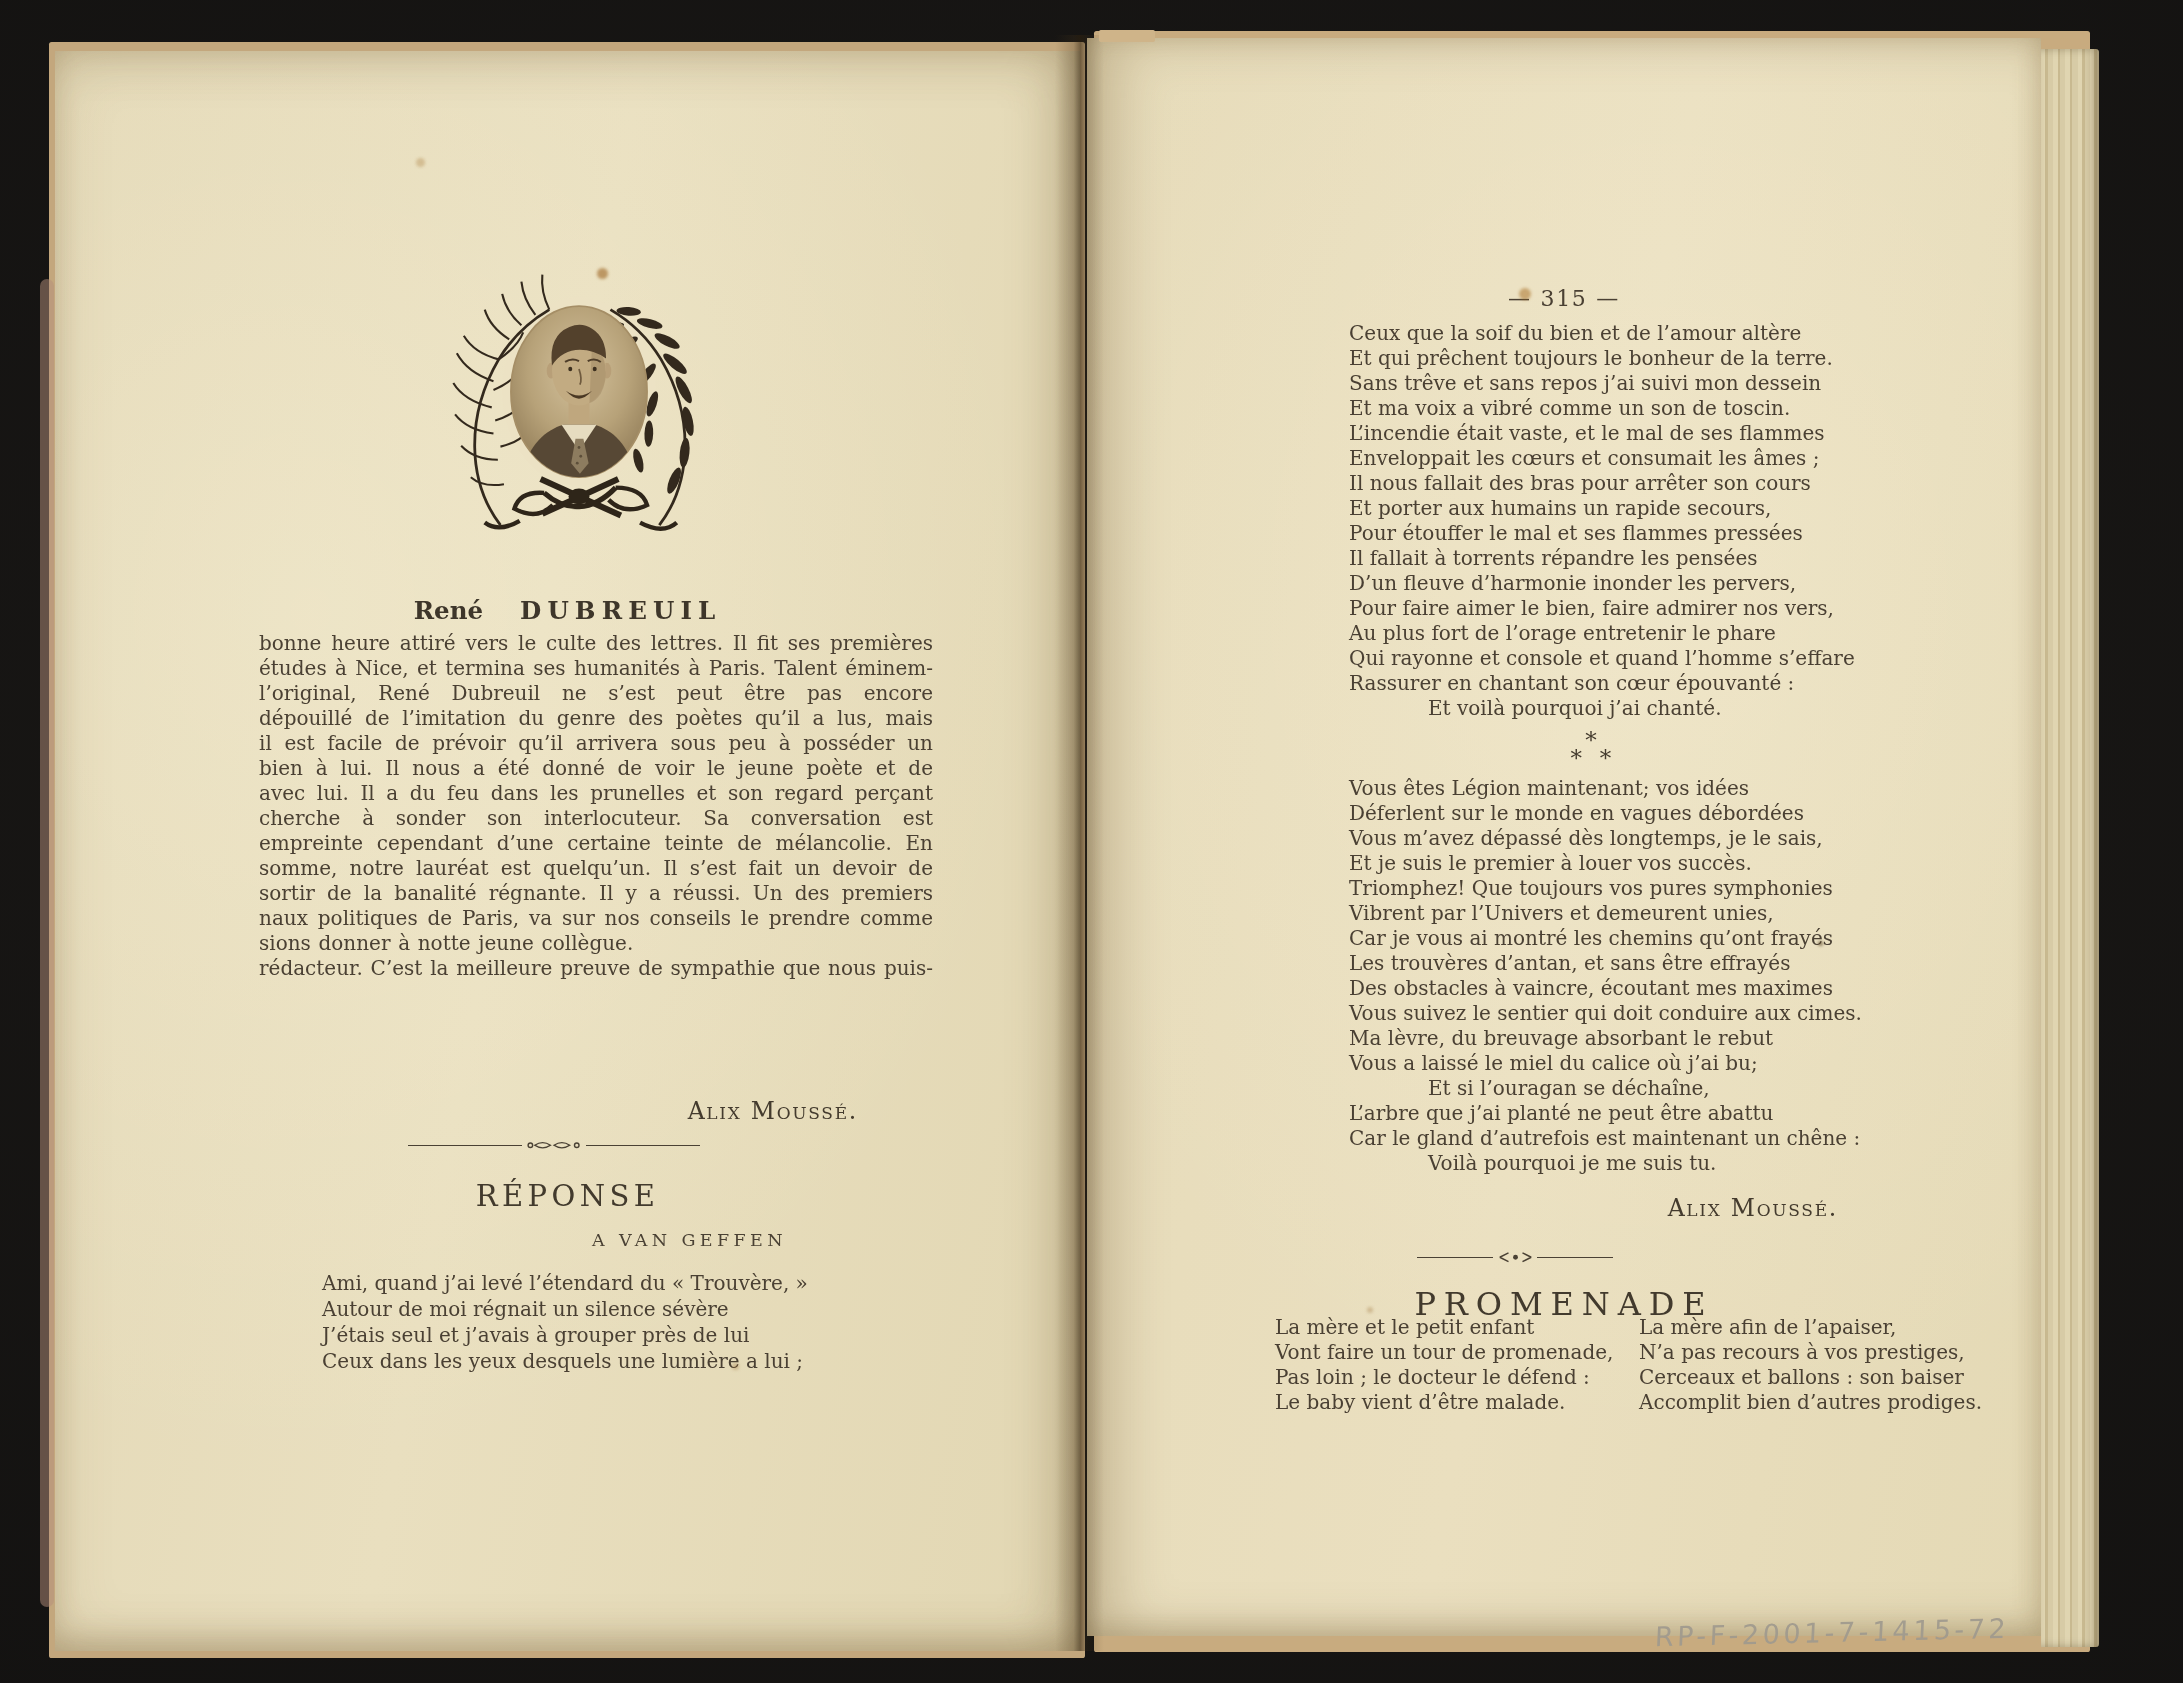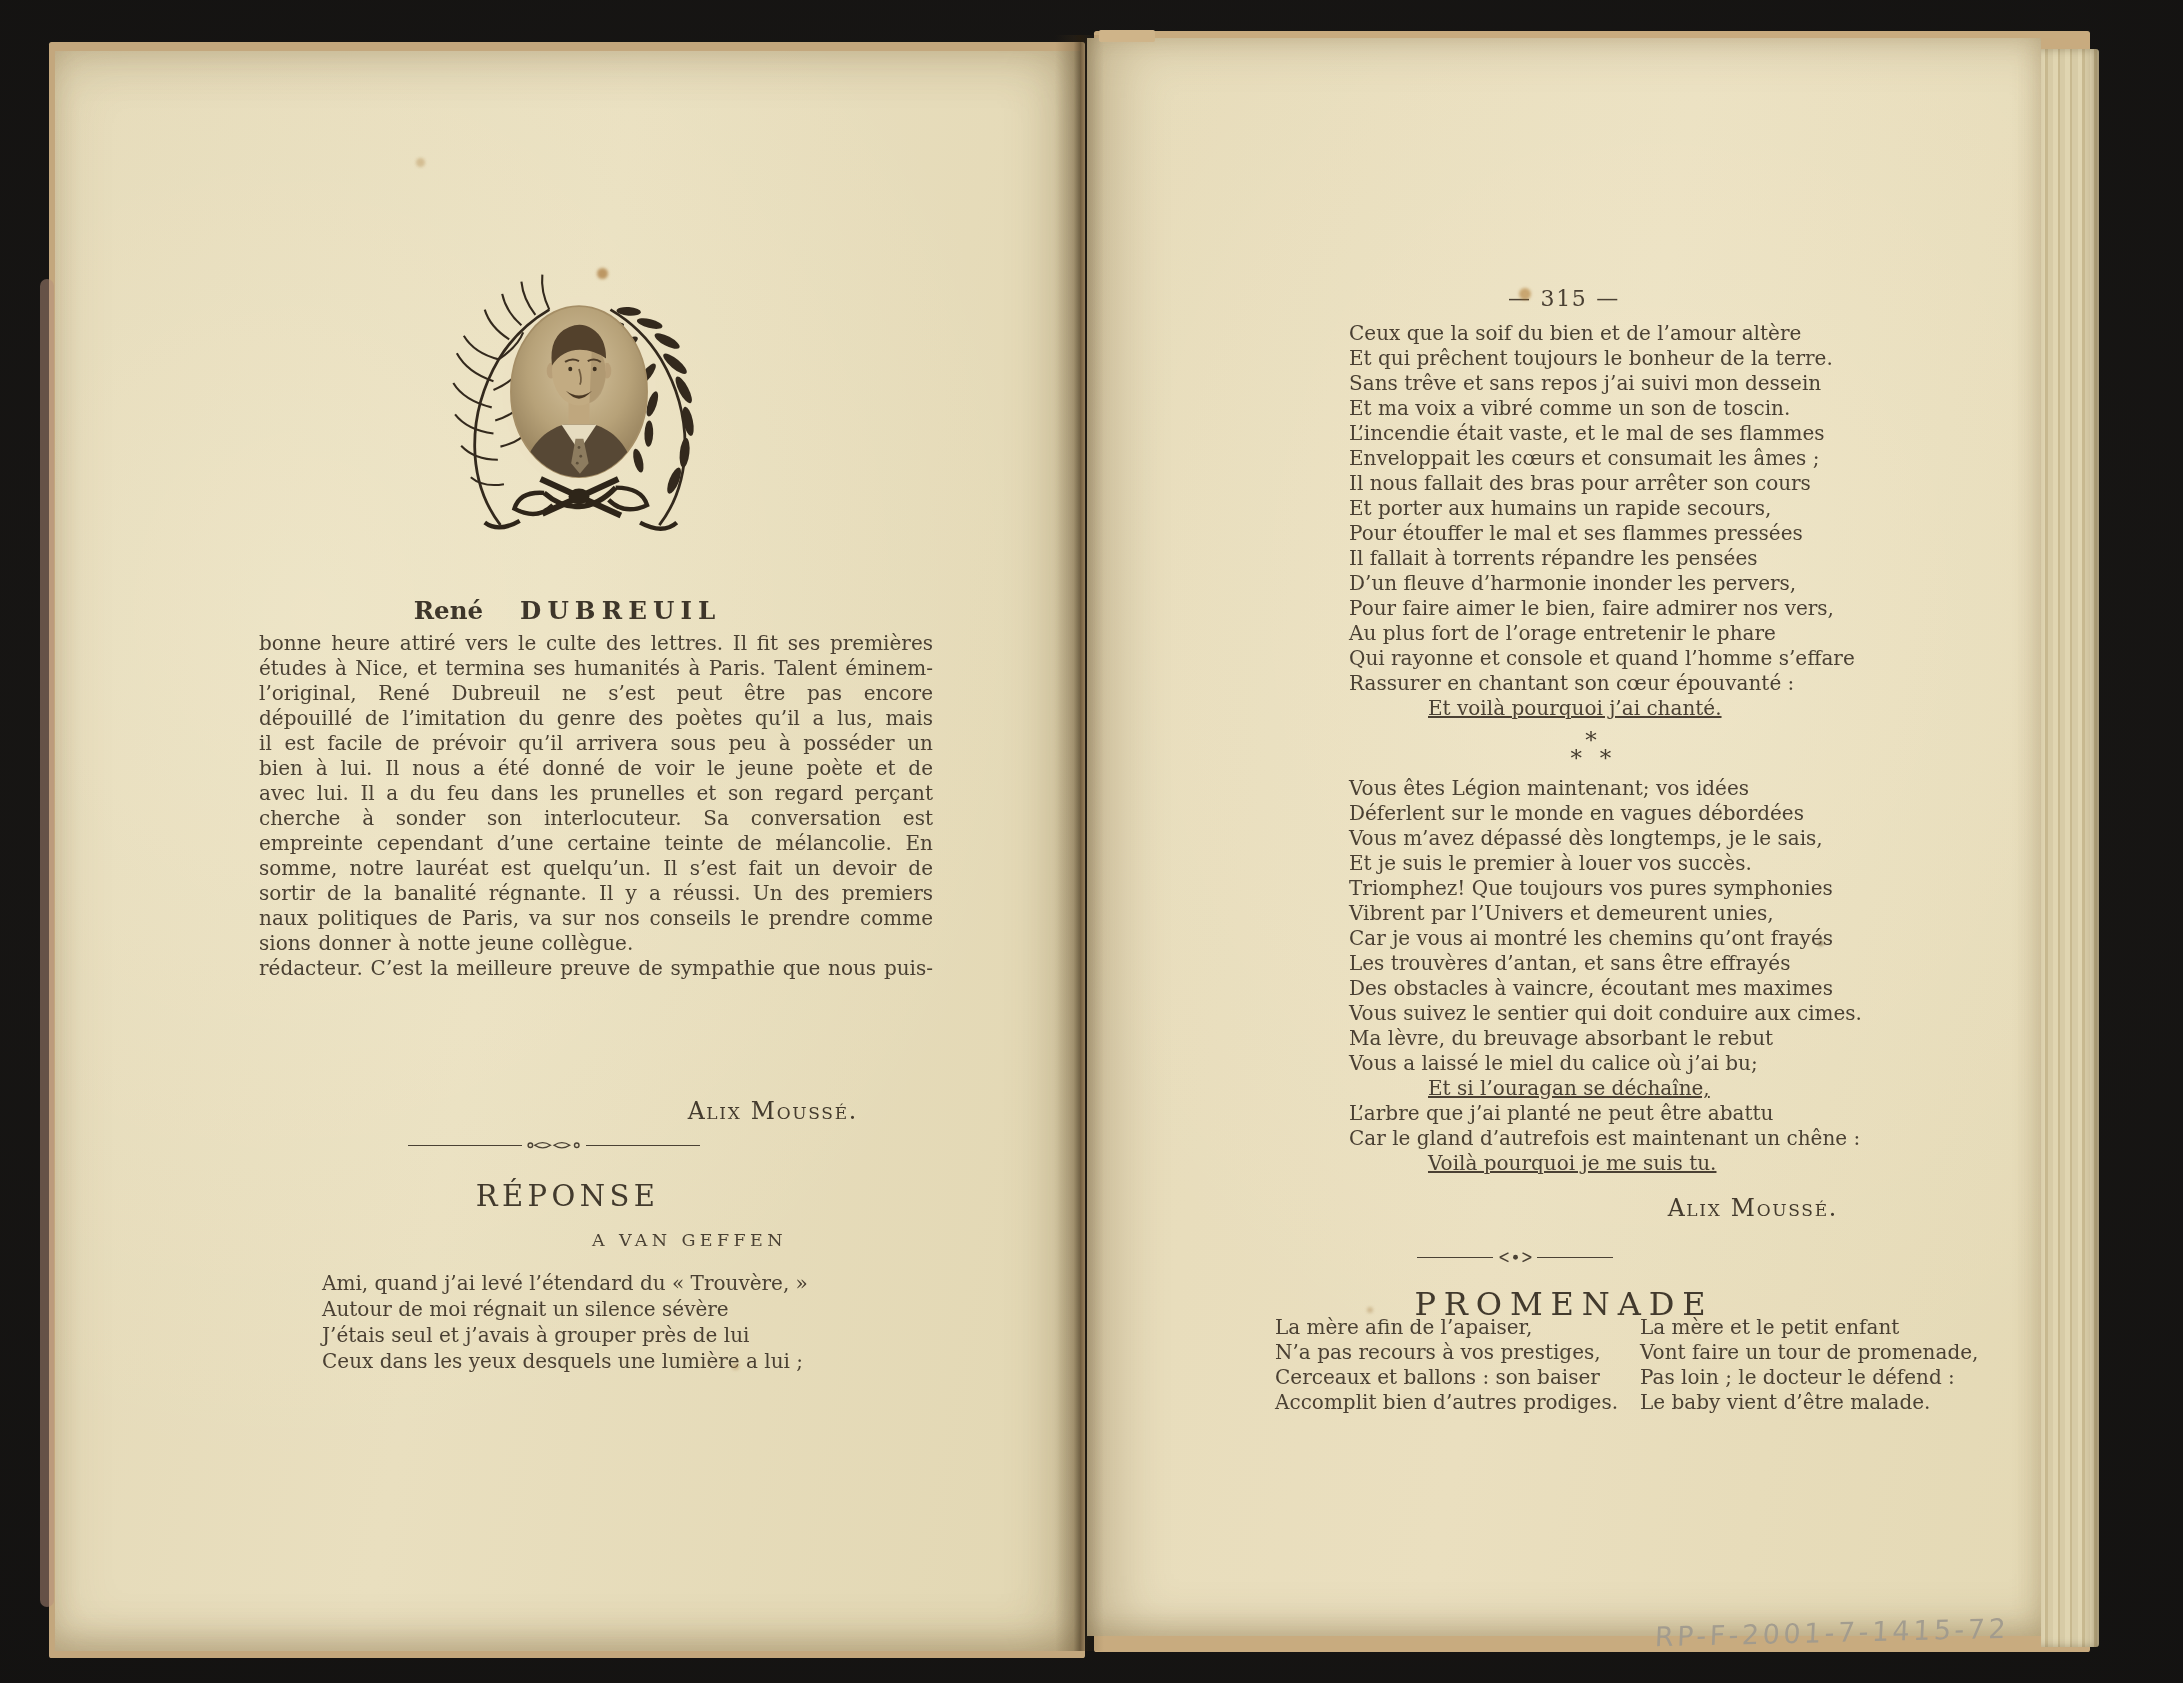--- a/index.html
+++ b/index.html
@@ -50,21 +50,21 @@
   .orn{padding:0 4.4px;display:flex;align-items:center;}
   .rep-title{top:1121px;font-size:29px;letter-spacing:4.4px;color:#423a2d;}
   .rep-ded{position:absolute;left:204px;top:1179px;width:528px;text-align:right;font-size:17.5px;letter-spacing:4.4px;color:#4a4134;}
   .poem{position:absolute;font-size:20px;}
   .pl{white-space:nowrap;line-height:25px;height:25px;}
   .rep-poem{left:267px;top:1219px;line-height:26px;}
   .rep-poem .pl{line-height:26px;height:26px;}
   .pnum{top:241px;font-size:22px;letter-spacing:1.7px;}
   .poem1{left:262px;top:283px;width:542px;}
   .poem2{left:262px;top:738px;width:542px;}
-  .ind90{margin-left:79px;text-decoration:underline;}
+  .ind90{margin-left:79px;}
   .asterism{position:absolute;left:262px;top:693px;width:489px;text-align:center;font-size:23px;color:#443b2e;}
   .asterism div{line-height:18.3px;height:18.3px;letter-spacing:5.2px;}
   .sig2{position:absolute;left:262px;top:1156px;width:489px;text-align:right;}
   .prom-title{top:1240px;font-size:32px;letter-spacing:7.9px;color:#423a2d;}
   .prom-cols{position:absolute;left:188px;top:1277px;width:707px;display:flex;gap:22px;font-size:20px;}
   .prom-col{width:343px;}
   .inv{position:absolute;left:568px;top:1579px;font-family:"DejaVu Sans","Liberation Sans",sans-serif;
     font-size:27px;letter-spacing:3.5px;color:#a09a8e;transform:rotate(-1.4deg) skewX(-4deg);opacity:.92;}
   .portrait{position:absolute;left:358px;top:208px;width:332px;height:288px;}
   svg{display:block;}
@@ -274,31 +274,31 @@
               <path d="M38 6 L 28 1 M38 6 L 28 11"></path>
             </g>
           </svg>
       </span>
     </div>
 
     <div class="centered prom-title">PROMENADE</div>
 
     <div class="prom-cols">
       <div class="prom-col">
+        <div class="pl">La mère et le petit enfant</div>
+        <div class="pl">Vont faire un tour de promenade,</div>
+        <div class="pl">Pas loin ; le docteur le défend :</div>
+        <div class="pl">Le baby vient d’être malade.</div>
+      </div>
+      <div class="prom-col">
         <div class="pl">La mère afin de l’apaiser,</div>
         <div class="pl">N’a pas recours à vos prestiges,</div>
         <div class="pl">Cerceaux et ballons : son baiser</div>
         <div class="pl">Accomplit bien d’autres prodiges.</div>
       </div>
-      <div class="prom-col">
-        <div class="pl">La mère et le petit enfant</div>
-        <div class="pl">Vont faire un tour de promenade,</div>
-        <div class="pl">Pas loin ; le docteur le défend :</div>
-        <div class="pl">Le baby vient d’être malade.</div>
-      </div>
     </div>
 
     <div class="inv">RP-F-2001-7-1415-72</div>
 
     <div class="spot" style="left:432px;top:250px;width:12.2px;height:12.2px;background:rgba(165,105,30,.5);"></div>
     <div class="spot" style="left:731px;top:903px;width:5.2px;height:5.2px;background:rgba(80,60,30,.6);"></div>
     <div class="spot" style="left:280px;top:1269px;width:6.1px;height:6.1px;background:rgba(150,100,40,.3);"></div>
   </div>
 
   <div class="gutter"></div>

